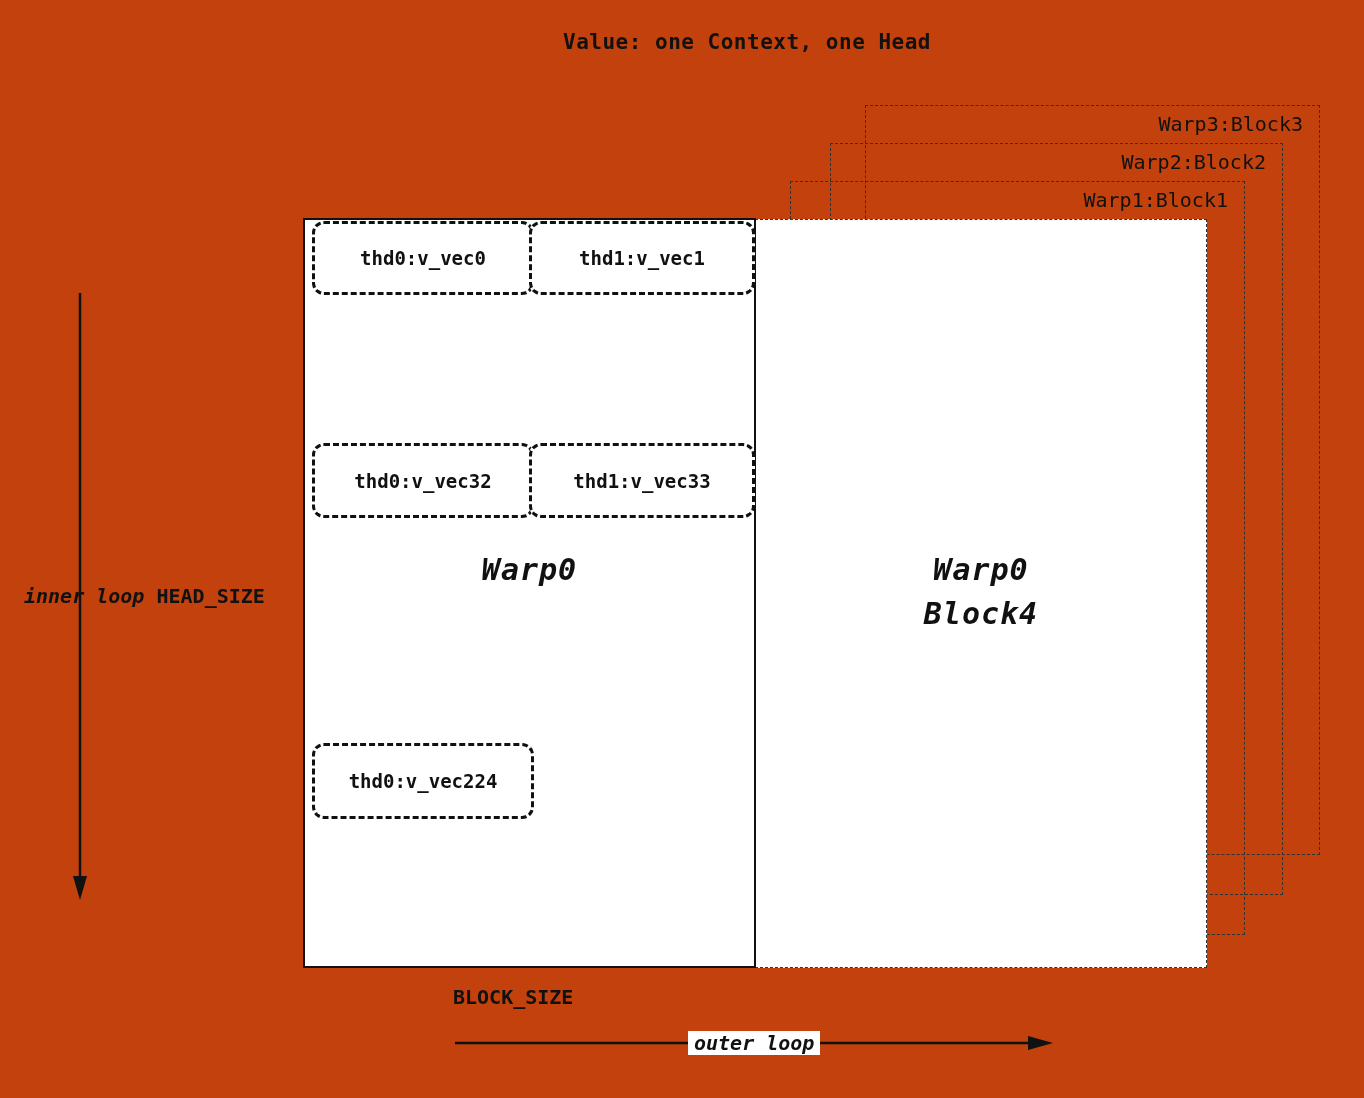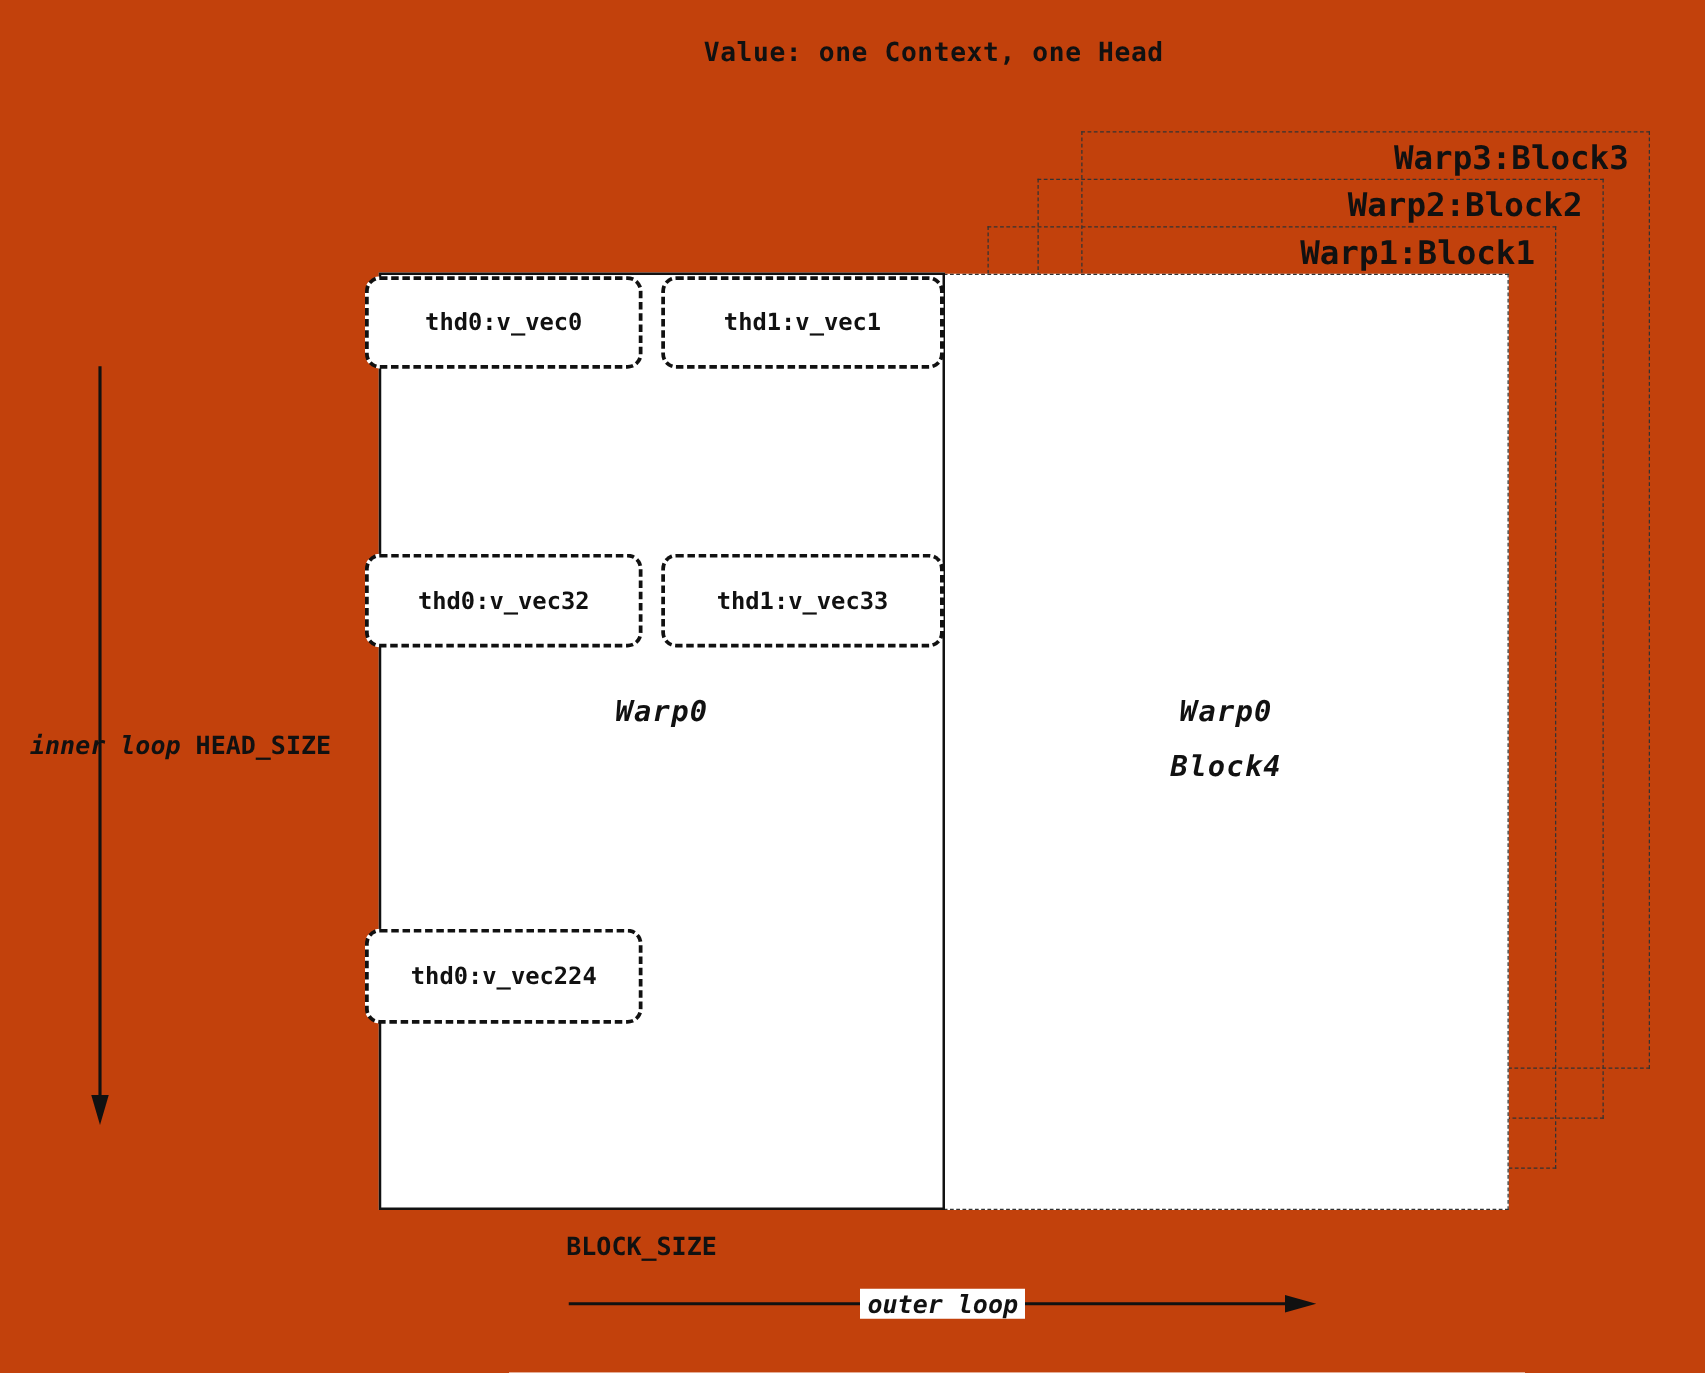--- a/index.html
+++ b/index.html
@@ -16,54 +16,54 @@
 
   .title {
     top:30px; left:0; width:100%; text-align:center; padding-left:130px;
     font-weight:bold; font-size:21px; letter-spacing:0.5px;
   }
 
   
   .layer { position:absolute; border:1.5px dashed #333; }
   .layer-label {
     position:absolute; top:6px; right:16px;
-    font-weight:bold; font-size:26px; white-space:nowrap;
+    font-weight:normal; font-size:20px; white-space:nowrap;
   }
   .layer3 { left:865px; top:105px; width:455px; height:750px; }
   .layer2 { left:830px; top:143px; width:453px; height:752px; }
   .layer1 { left:790px; top:181px; width:455px; height:754px; }
 
   .block4 {
     left:755px; top:219px; width:452px; height:749px;
     background:#ffffff; border:1.5px dashed #333;
   }
   .block0 {
     left:303px; top:218px; width:453px; height:750px;
     background:#ffffff; border:2.5px solid #111;
   }
 
   .big-label {
     text-align:center; font-weight:bold; font-style:italic;
-    font-size:23px; line-height:44px; letter-spacing:1px; z-index:3;
+    font-size:30px; line-height:44px; letter-spacing:1px; z-index:3;
   }
   .big-label span { display:block; }
   .block0-label { left:303px; width:453px; top:548px; }
   .block4-label { left:755px; width:452px; top:548px; }
 
   
   .vbox {
     position:absolute;
     border:3px dashed #111; border-radius:12px; background:#ffffff;
     display:flex; align-items:center; justify-content:center;
     font-weight:bold; font-size:19px; z-index:2; white-space:nowrap;
   }
   .r1 { top:221px; height:74px; }
   .r2 { top:443px; height:75px; }
   .r3 { top:743px; height:76px; }
-  .cL { left:292px; width:222px;text-align:right; }
+  .cL { left:312px; width:222px;text-align:right; }
   .cR { left:529px; width:226px; }
 
   
   .inner-loop-label {
     left:24px; top:584px; font-weight:bold; font-size:20px; white-space:nowrap;
   }
   .inner-loop-label .it { font-style:italic;margin-top:32px; }
   .block-size-label {
     left:453px; top:985px; font-weight:bold; font-size:20px;text-align:center;
   }

